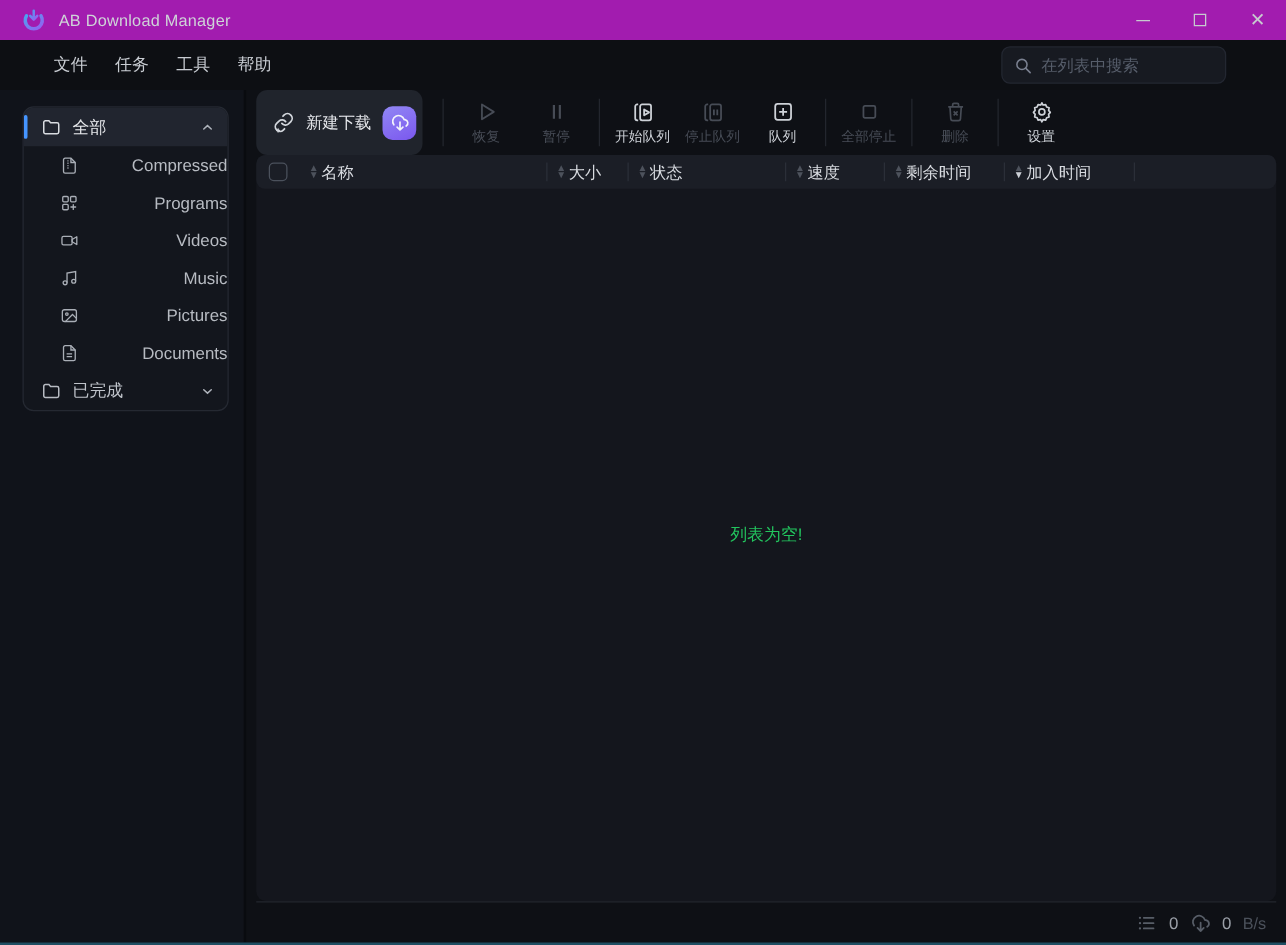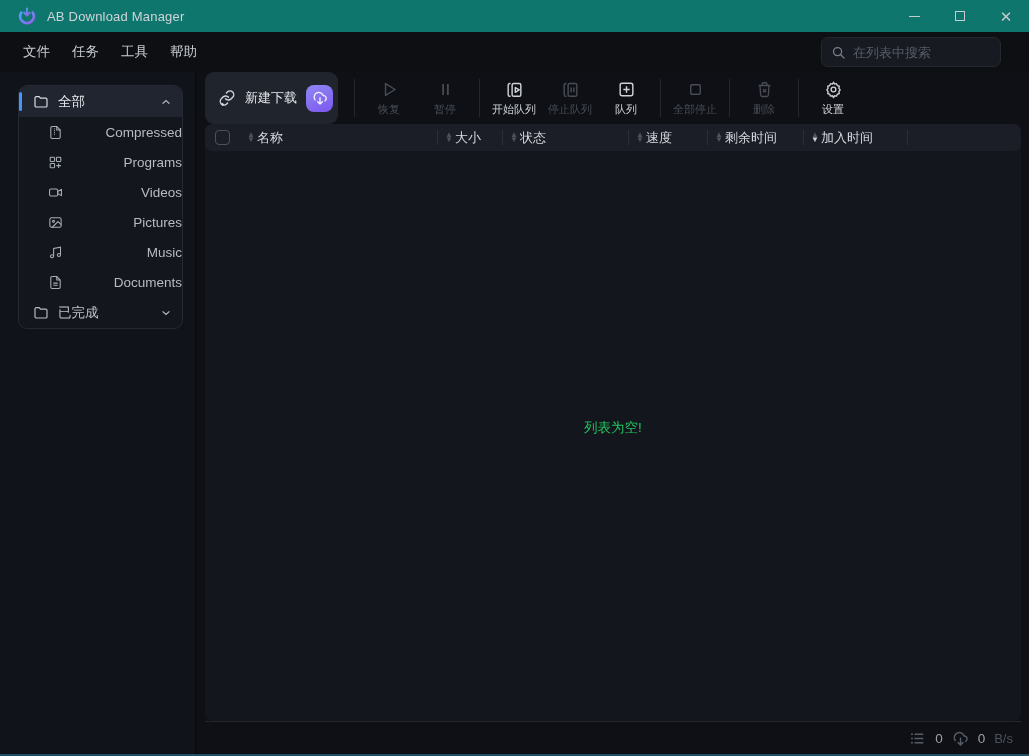--- a/index.html
+++ b/index.html
@@ -3,31 +3,31 @@
 <meta charset="utf-8">
 <style>
   * { margin:0; padding:0; box-sizing:border-box; }
   html,body { background:#05060a; }
   body { font-family:"Liberation Sans", sans-serif; }
   .window {
     position:relative; width:1029px; height:756px; overflow:hidden;
     background:#0e1015; color:#ced2d8; font-size:13px;
   }
   
-  .titlebar { height:32px; background:#0f766e; display:flex; align-items:center; }
+  .titlebar { height:32px; background:#a21caf; display:flex; align-items:center; }
   .app-logo { width:20px; height:20px; margin-left:17px; margin-right:10px; }
   .app-title { color:#cfd3d8; font-size:13px; letter-spacing:.2px; }
   .win-controls { margin-left:auto; display:flex; height:100%; }
   .win-btn { width:46px; height:100%; display:flex; align-items:center; justify-content:center;
              color:#c7cacf; font-size:13px; cursor:default; }
   .glyph-min { width:11px; height:1px; background:#c7cacf; display:block; }
   .glyph-max { width:10px; height:10px; border:1px solid #c7cacf; display:block; }
   .glyph-close { font-size:15px; line-height:1; }
   
-  .menubar { height:40px; background:#0d0f13; display:flex; align-items:center; padding:0 12px; }
+  .menubar { height:40px; background:#0d0f13; display:flex; align-items:center; padding:0 32px; }
   .menu-item { color:#c8ccd2; padding:6px 11px; border-radius:5px; font-size:13.5px; }
   .searchbox { margin-left:auto; margin-right:16px; width:180px; height:30px;
     background:#171a21; border:1px solid #232731; border-radius:7px;
     display:flex; align-items:center; padding:0 9px; gap:7px; }
   .searchbox input { background:transparent; border:none; outline:none; color:#aeb3bb;
     font-family:"Liberation Sans", sans-serif; font-size:13px; width:100%; }
   .searchbox input::placeholder { color:#565d6a; }
   
   .body { position:absolute; top:72px; bottom:2px; left:0; right:0; display:flex; }
   .sidebar { width:197px; background:#10131a; border-right:2px solid #090b0f; position:relative; }
@@ -183,37 +183,37 @@
               <rect x="2.5" y="6.5" width="13" height="11" rx="2"></rect>
               <path d="M15.5 10.5 21.5 7v10l-6-3.5z" stroke-linejoin="round"></path>
             </svg>
           </span>
           <span class="lbl">Videos</span>
         </div>
 
         <div class="side-sub">
           <span class="icon">
             <svg width="15" height="15" viewBox="0 0 24 24" fill="none" stroke="#a9aeb6" stroke-width="1.7">
+              <path d="M9 18V5.5l11-2V16"></path>
+              <circle cx="6.5" cy="18" r="2.5"></circle>
+              <circle cx="17.5" cy="16" r="2.5"></circle>
+            </svg>
+          </span>
+          <span class="lbl">Music</span>
+        </div>
+
+        <div class="side-sub">
+          <span class="icon">
+            <svg width="15" height="15" viewBox="0 0 24 24" fill="none" stroke="#a9aeb6" stroke-width="1.7">
               <rect x="3" y="4.5" width="18" height="15" rx="2.5"></rect>
               <circle cx="8.8" cy="10" r="1.6"></circle>
               <path d="M21 15.5l-5-5-9.5 9.5"></path>
             </svg>
           </span>
           <span class="lbl">Pictures</span>
-        </div>
-
-        <div class="side-sub">
-          <span class="icon">
-            <svg width="15" height="15" viewBox="0 0 24 24" fill="none" stroke="#a9aeb6" stroke-width="1.7">
-              <path d="M9 18V5.5l11-2V16"></path>
-              <circle cx="6.5" cy="18" r="2.5"></circle>
-              <circle cx="17.5" cy="16" r="2.5"></circle>
-            </svg>
-          </span>
-          <span class="lbl">Music</span>
         </div>
 
         <div class="side-sub">
           <span class="icon">
             <svg width="15" height="15" viewBox="0 0 24 24" fill="none" stroke="#a9aeb6" stroke-width="1.7">
               <path d="M14 2.5H6.5a2 2 0 0 0-2 2v15a2 2 0 0 0 2 2h11a2 2 0 0 0 2-2V8z"></path>
               <path d="M14 2.5V8h5.5M8.5 13h7M8.5 16.5h7"></path>
             </svg>
           </span>
           <span class="lbl">Documents</span>

